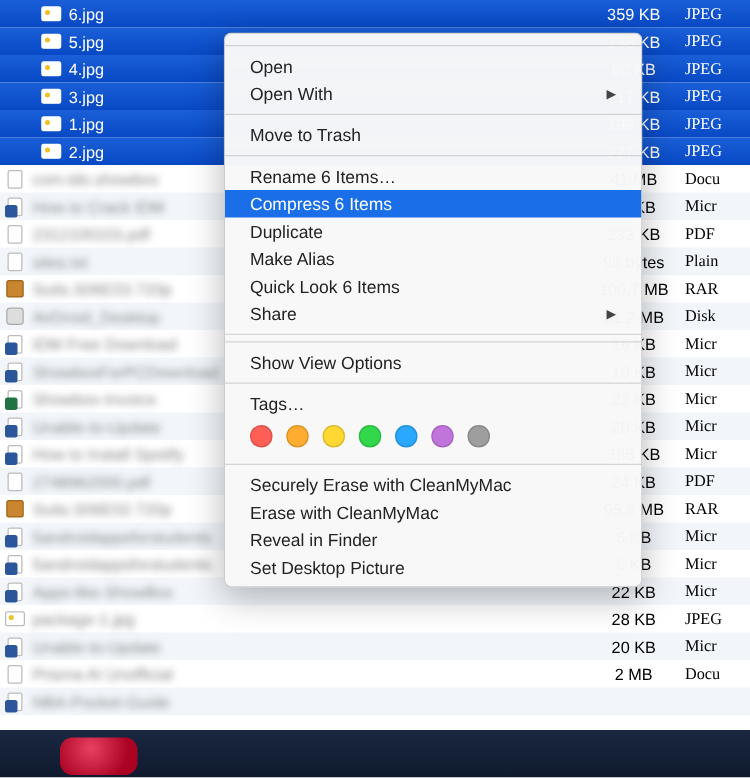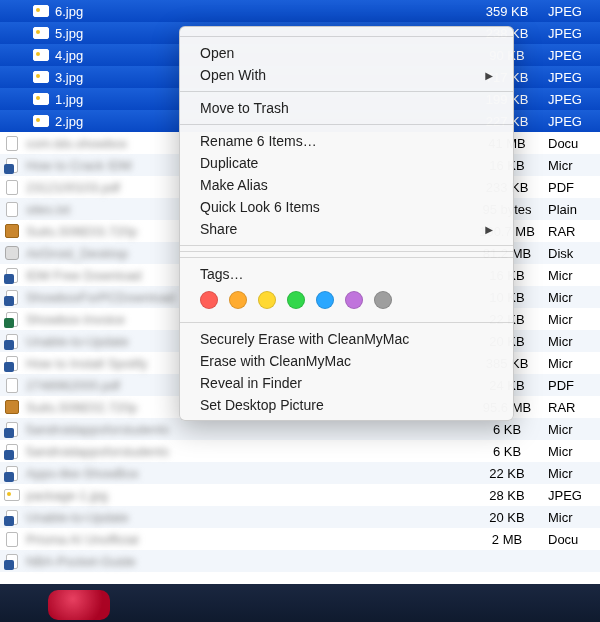--- a/index.html
+++ b/index.html
@@ -51,20 +51,21 @@
     .file-row.selected .file-name { color:#fff; }
     .file-size {
       width: 72px;
       text-align: center;
       padding-right: 10px;
     }
     .file-kind {
       width: 48px;
       text-align: left;
       overflow: hidden;
+      font-family: Liberation Serif, serif;
     }
     
     .context-menu {
       position: absolute;
       left: 179px;
       top: 26px;
       width: 335px;
       background: rgba(248,248,248,0.98);
       border: 1px solid rgba(0,0,0,0.18);
       border-radius: 6px;
@@ -347,35 +348,41 @@
       <span class="submenu-arrow">▶</span>
     </div>
   <div class="sep"></div>
   <div class="mi">
       <span>Move to Trash</span>
     </div>
   <div class="sep"></div>
   <div class="mi">
       <span>Rename 6 Items…</span>
     </div>
+  <div class="mi highlight">
+      <span>Compress 6 Items</span>
+    </div>
   <div class="mi">
       <span>Duplicate</span>
     </div>
   <div class="mi">
       <span>Make Alias</span>
     </div>
   <div class="mi">
       <span>Quick Look 6 Items</span>
     </div>
   <div class="mi">
       <span>Share</span>
       <span class="submenu-arrow">▶</span>
     </div>
   <div class="sep"></div>
   <div class="sep"></div>
+  <div class="mi">
+      <span>Show View Options</span>
+    </div>
   <div class="sep"></div>
   <div class="mi">
       <span>Tags…</span>
     </div>
   <div class="tags-row" id="tags-row">
       <span class="tag-dot" title="#ff5f57" style="background: rgb(255, 95, 87);"></span>
       <span class="tag-dot" title="#ffac30" style="background: rgb(255, 172, 48);"></span>
       <span class="tag-dot" title="#ffd932" style="background: rgb(255, 217, 50);"></span>
       <span class="tag-dot" title="#32d74b" style="background: rgb(50, 215, 75);"></span>
       <span class="tag-dot" title="#2aa7ff" style="background: rgb(42, 167, 255);"></span>

